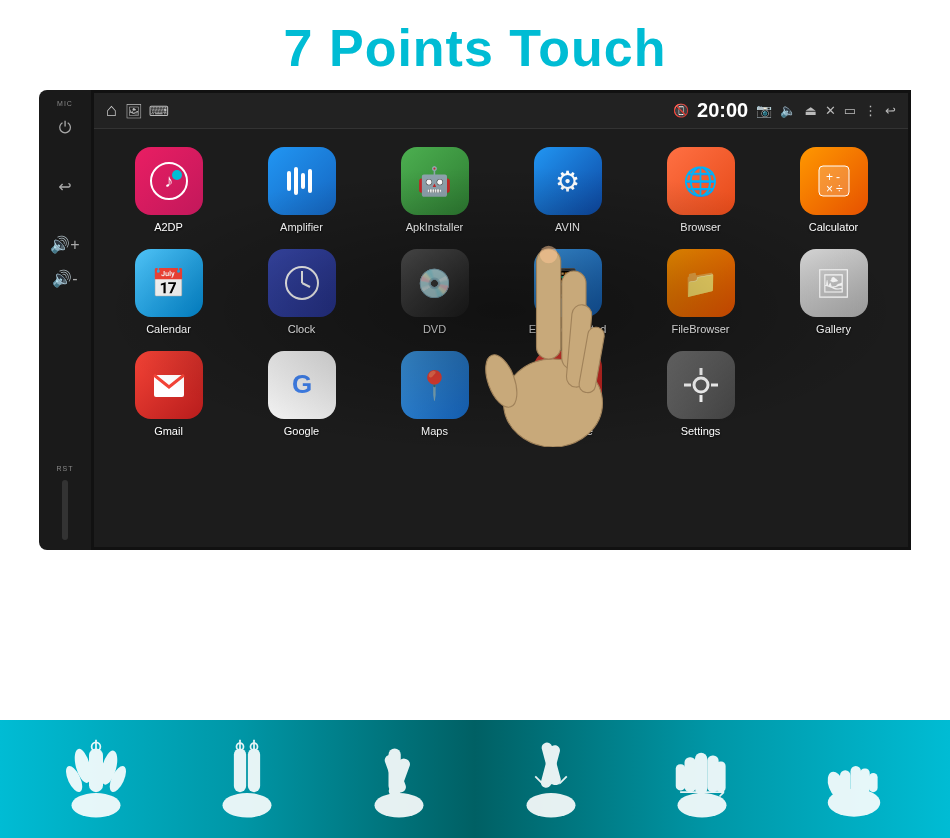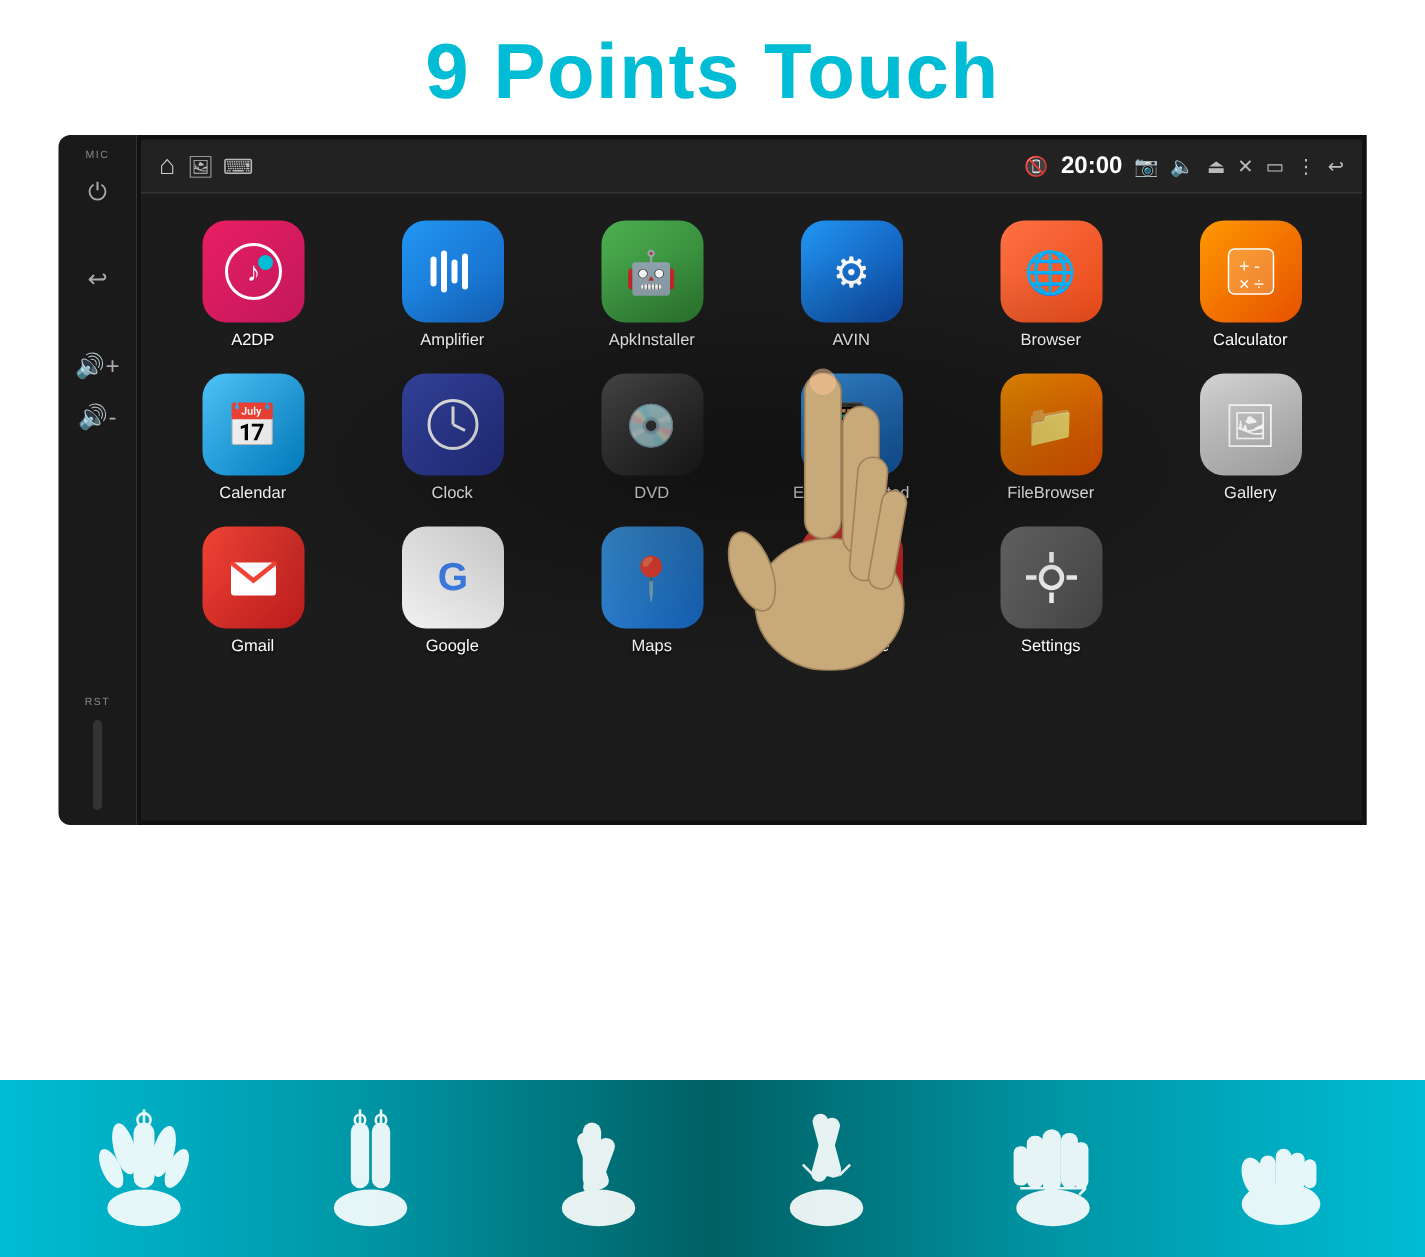--- a/index.html
+++ b/index.html
@@ -92,21 +92,21 @@
       background: #222;
       display: flex;
       align-items: center;
       padding: 0 12px;
       gap: 8px;
       border-bottom: 1px solid #333;
     }
     .status-home-icon { font-size: 18px; color: #ccc; cursor: pointer; }
     .status-icons { display: flex; gap: 6px; align-items: center; color: #bbb; font-size: 14px; }
     .status-spacer { flex: 1; }
-    .status-time { color: #fff; font-size: 16px; font-weight: bold; }
+    .status-time { color: #fff; font-size: 20px; font-weight: bold; }
     .status-right { display: flex; gap: 8px; align-items: center; color: #bbb; font-size: 13px; }
 
     
     .app-grid {
       display: grid;
       grid-template-columns: repeat(6, 1fr);
       gap: 0;
       padding: 10px 8px;
       position: relative;
     }
@@ -207,21 +207,21 @@
 
     .app-grid-container {
       position: relative;
       z-index: 1;
     }
   </style>
 </head>
 <body>
 
 <div class="header">
-  <h1 class="header-title">9 Points Touch</h1>
+  <h1 class="header-title">7 Points Touch</h1>
 </div>
 
 <div class="device-wrapper">
 
   <div class="side-panel">
     <span class="side-label">MIC</span>
     <div class="side-btn">⏻</div>
     <div style="height:20px"></div>
     <div class="side-btn">↩</div>
     <div style="height:20px"></div>

